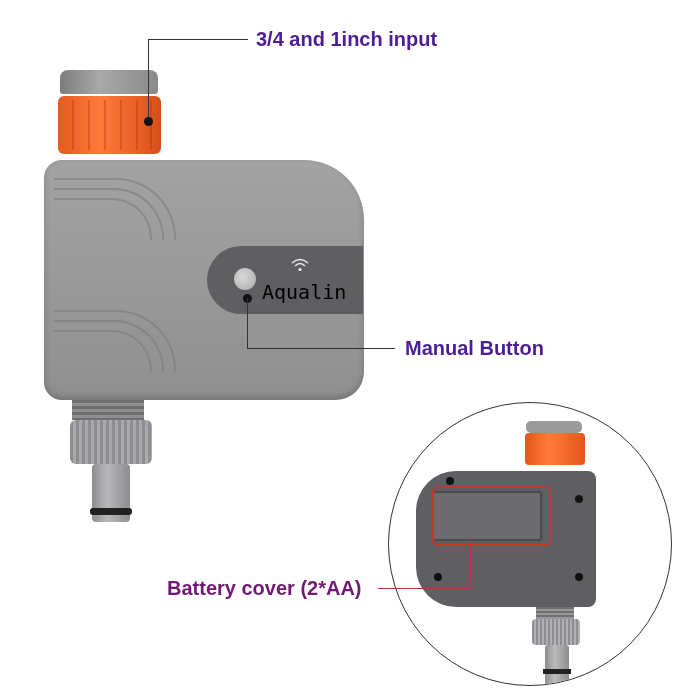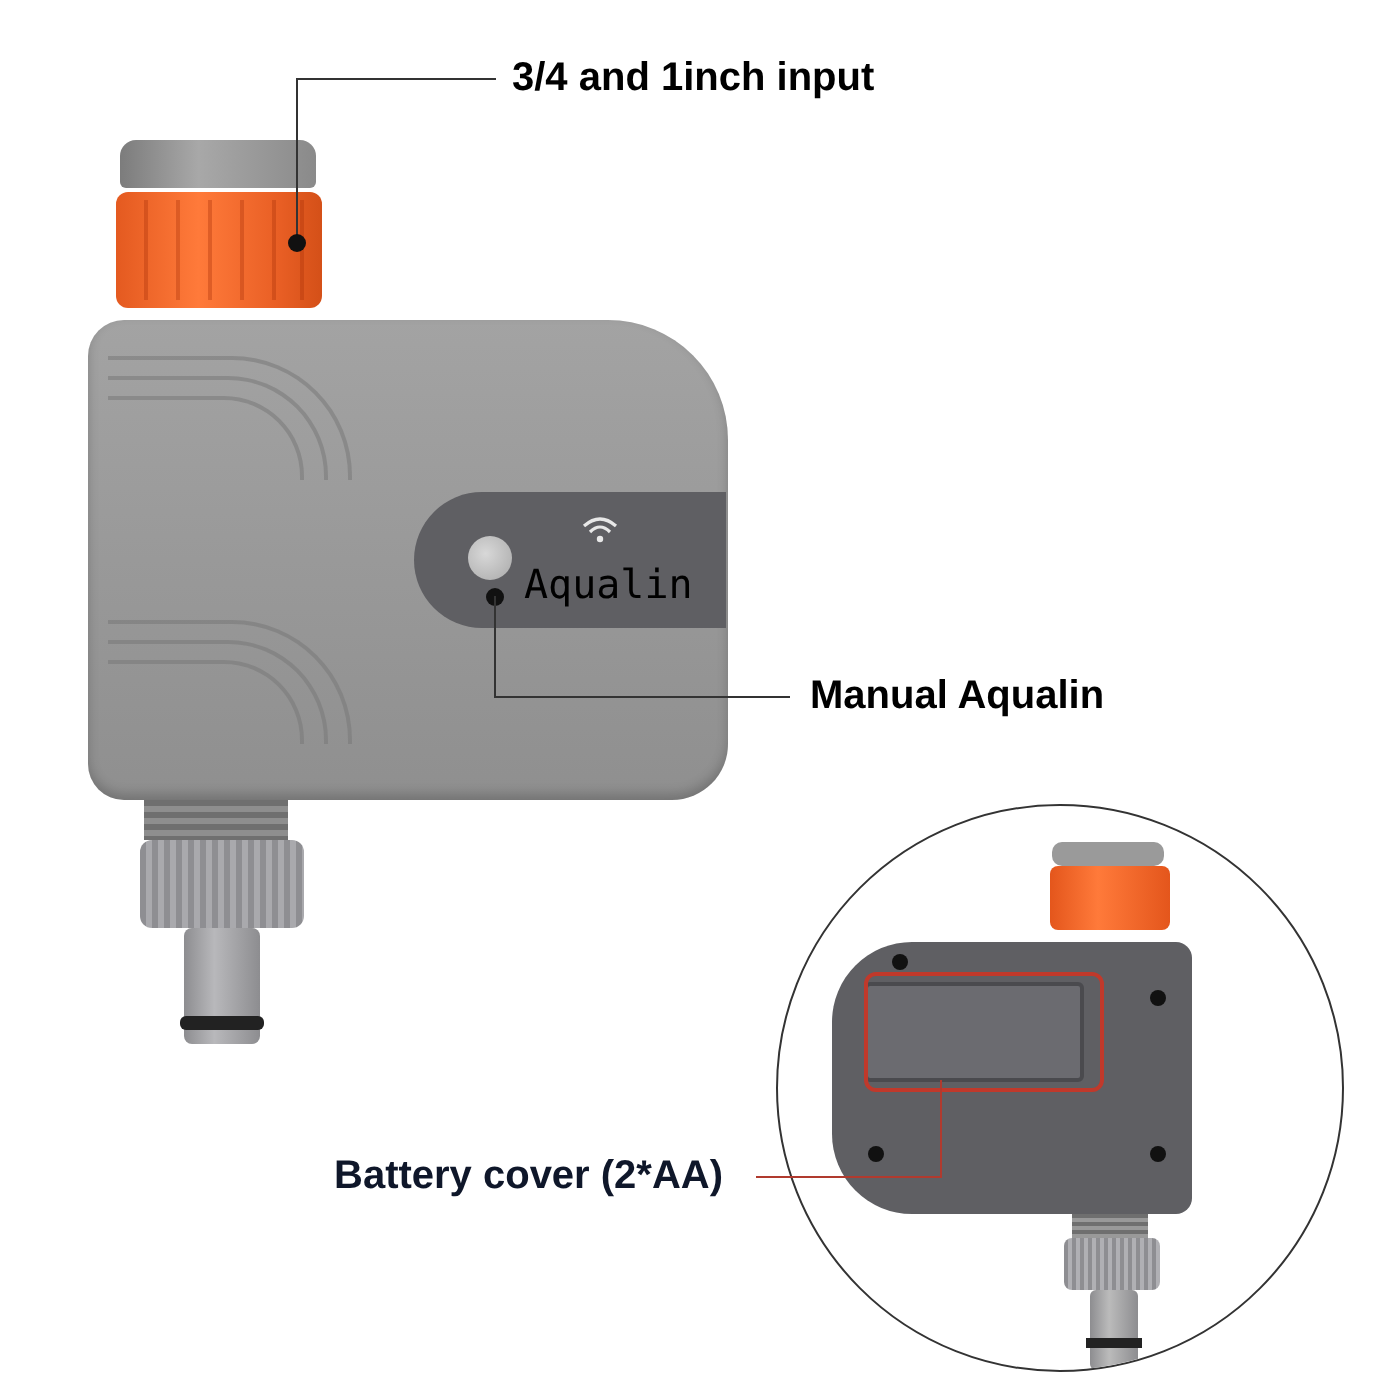--- a/index.html
+++ b/index.html
@@ -1,19 +1,19 @@
 <!DOCTYPE html>
 <html><head>
 <meta charset="utf-8">
 <style>
   html, body { margin: 0; padding: 0; background: #ffffff; }
   body { width: 700px; height: 700px; position: relative; overflow: hidden; font-family: "Liberation Sans", sans-serif; }
   .abs { position: absolute; }
-  .label { position: absolute; font-weight: bold; color: #000000; font-size: 20px; white-space: nowrap; }
-  .label.red { color: #0f172a; }
+  .label { position: absolute; font-weight: bold; color: #4c1d95; font-size: 20px; white-space: nowrap; }
+  .label.red { color: #701a75; }
   .line { position: absolute; background: #333; }
   .dot { position: absolute; width: 9px; height: 9px; border-radius: 50%; background: #111; }
 
   
   .nut-top { left: 60px; top: 70px; width: 98px; height: 24px; background: linear-gradient(90deg,#7c7c7c,#a8a8a8 40%,#8a8a8a); border-radius: 8px 8px 3px 3px; }
   .nut-orange { left: 58px; top: 96px; width: 103px; height: 58px; background: linear-gradient(90deg,#e45a20,#ff7a3a 40%,#e85e24 80%,#d45018); border-radius: 6px; }
   .nut-orange .rib { position:absolute; top:4px; bottom:4px; width:2px; background: rgba(170,50,10,0.35); }
   .body-main { left: 44px; top: 160px; width: 320px; height: 240px; background: linear-gradient(180deg,#a3a3a3,#8f8f8f); border-radius: 18px 60px 28px 18px; box-shadow: inset 0 -3px 6px rgba(0,0,0,0.2); }
   .panel { left: 207px; top: 246px; width: 156px; height: 68px; background: #5f5f63; border-radius: 34px 0 0 34px; }
   .manual-btn { left: 234px; top: 268px; width: 22px; height: 22px; border-radius: 50%; background: radial-gradient(circle at 40% 40%,#d8d8d8,#a9a9a9); }
@@ -77,21 +77,21 @@
 <div class="abs oring"></div>
 
 <div class="line" style="left:148px;top:39px;width:100px;height:1px;"></div>
 <div class="line" style="left:148px;top:39px;width:1px;height:82px;"></div>
 <div class="dot" style="left:144px;top:117px;"></div>
 <div class="label" style="left:256px;top:28px;">3/4 and 1inch input</div>
 
 <div class="dot" style="left:243px;top:294px;"></div>
 <div class="line" style="left:247px;top:298px;width:1px;height:50px;"></div>
 <div class="line" style="left:247px;top:348px;width:148px;height:1px;"></div>
-<div class="label" style="left:405px;top:337px;">Manual Aqualin</div>
+<div class="label" style="left:405px;top:337px;">Manual Button</div>
 
 <div class="abs inset">
   <div class="abs i-nut-top"></div>
   <div class="abs i-nut-orange"></div>
   <div class="abs i-body"></div>
   <div class="abs i-cover"></div>
   <div class="abs i-highlight"></div>
   <div class="screw" style="left:57px;top:74px;"></div>
   <div class="screw" style="left:186px;top:92px;"></div>
   <div class="screw" style="left:45px;top:170px;"></div>

